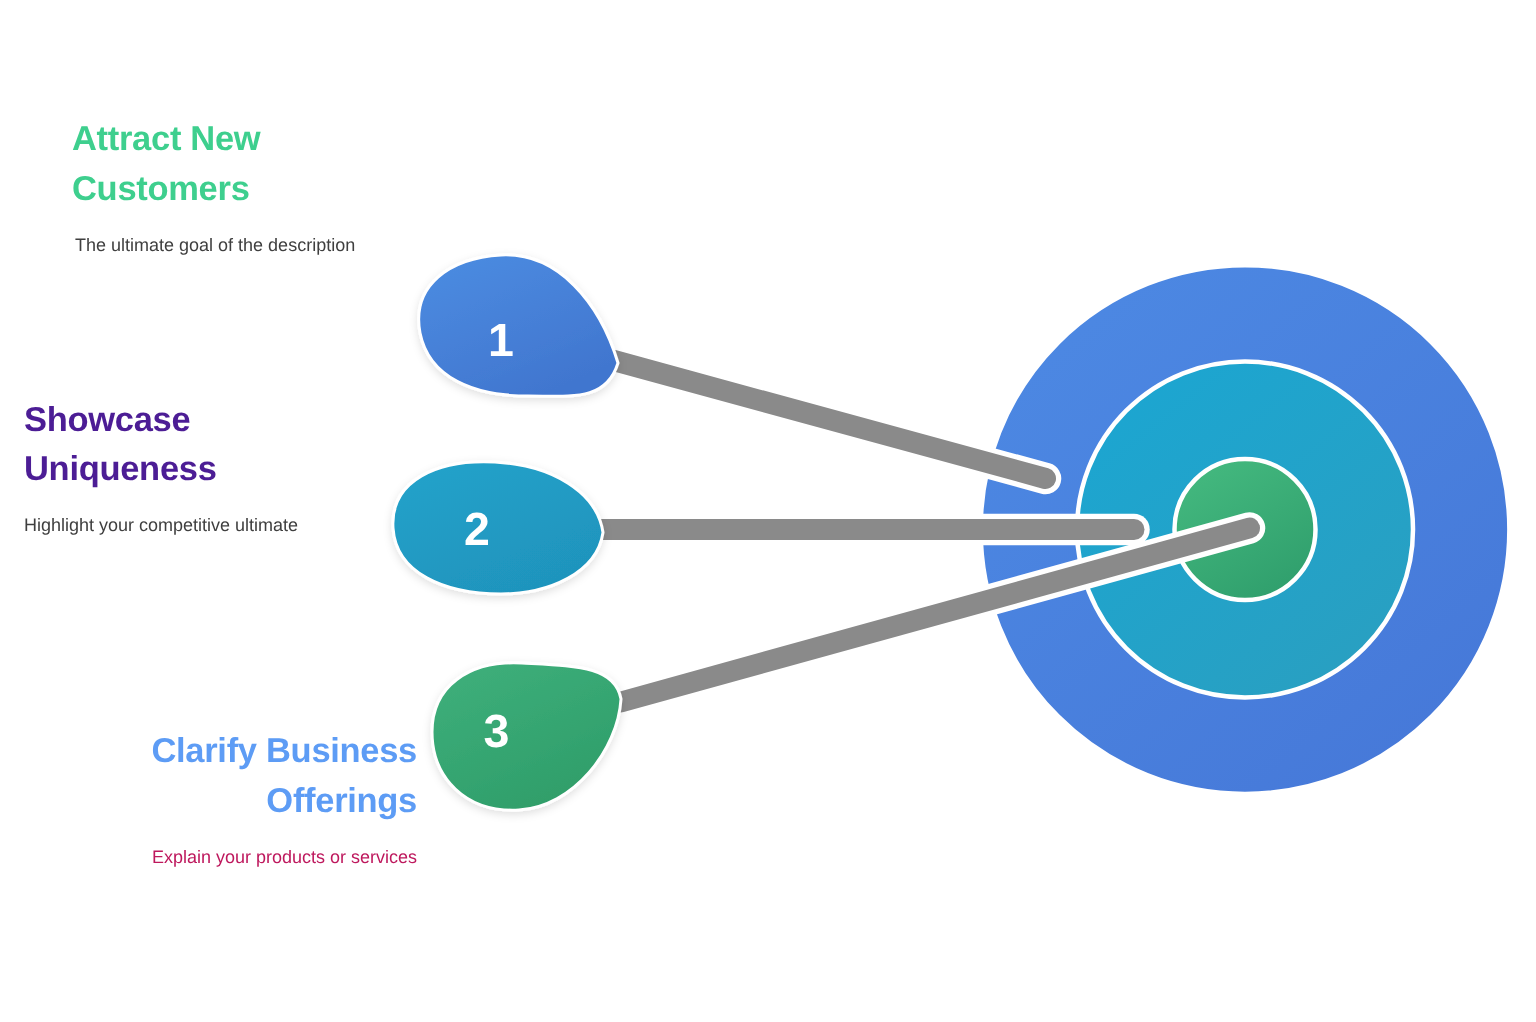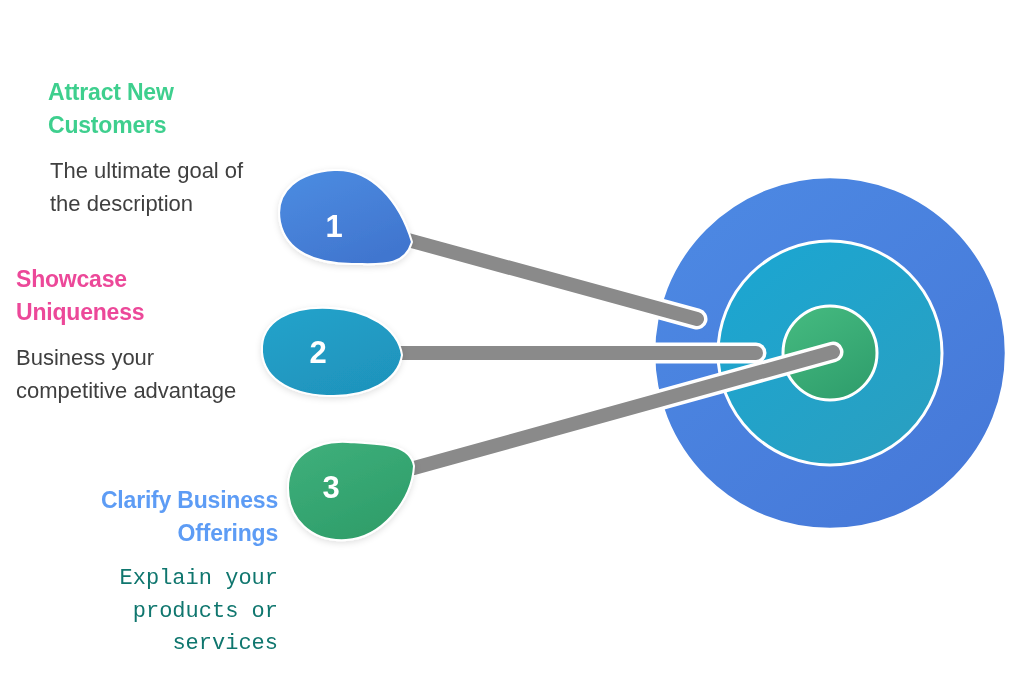--- a/index.html
+++ b/index.html
@@ -29,21 +29,21 @@
     width: 230px;
   }
   .step-title {
     font-weight: bold;
     font-size: 23px;
     line-height: 1.42;
     letter-spacing: -0.2px;
     margin: 0 0 14px 0;
   }
   .step-desc {
-    font-size: 22px;
+    font-size: 12px;
     line-height: 1.48;
     color: #3f3f3f;
     margin: 0;
   }
 
   #block-1 { left: 48px; top: 76px;  text-align: left; }
   #block-2 { left: 16px; top: 263px; text-align: left; }
   #block-3 { left: 48px; top: 484px; text-align: right; }
 
   #block-1 .step-desc { padding-left: 2px; }
@@ -72,27 +72,27 @@
 <body style="background: rgb(255, 255, 255);">
 
 <div id="infographic">
 
   <div class="step-block" id="block-1">
     <p class="step-title" style="color: rgb(62, 207, 142);">Attract New Customers</p>
     <p class="step-desc" style="color: rgb(63, 63, 63);">The ultimate goal of the description</p>
   </div>
 
   <div class="step-block" id="block-2">
-    <p class="step-title" style="color: #ec4899;">Showcase Uniqueness</p>
-    <p class="step-desc" style="color: rgb(63, 63, 63);">Business your competitive advantage</p>
+    <p class="step-title" style="color: #4c1d95;">Showcase Uniqueness</p>
+    <p class="step-desc" style="color: rgb(63, 63, 63);">Highlight your competitive ultimate</p>
   </div>
 
   <div class="step-block" id="block-3">
     <p class="step-title" style="color: rgb(93, 156, 245);">Clarify Business Offerings</p>
-    <p class="step-desc" style="color: #0f766e; font-family: Liberation Mono, monospace;">Explain your products or services</p>
+    <p class="step-desc" style="color: #be185d;">Explain your products or services</p>
   </div>
 
   <svg class="graphic" viewBox="0 0 1024 681">
     <defs>
       <linearGradient id="gradOuter" x1="0" y1="0" x2="0.85" y2="1">
         <stop offset="0%" id="st-outer-a" stop-color="#4d8ae4"></stop>
         <stop offset="100%" id="st-outer-b" stop-color="#4678d8"></stop>
       </linearGradient>
       <linearGradient id="gradMiddle" x1="0.1" y1="0" x2="0.9" y2="1">
         <stop offset="0%" id="st-mid-a" stop-color="#1ba6d2"></stop>

